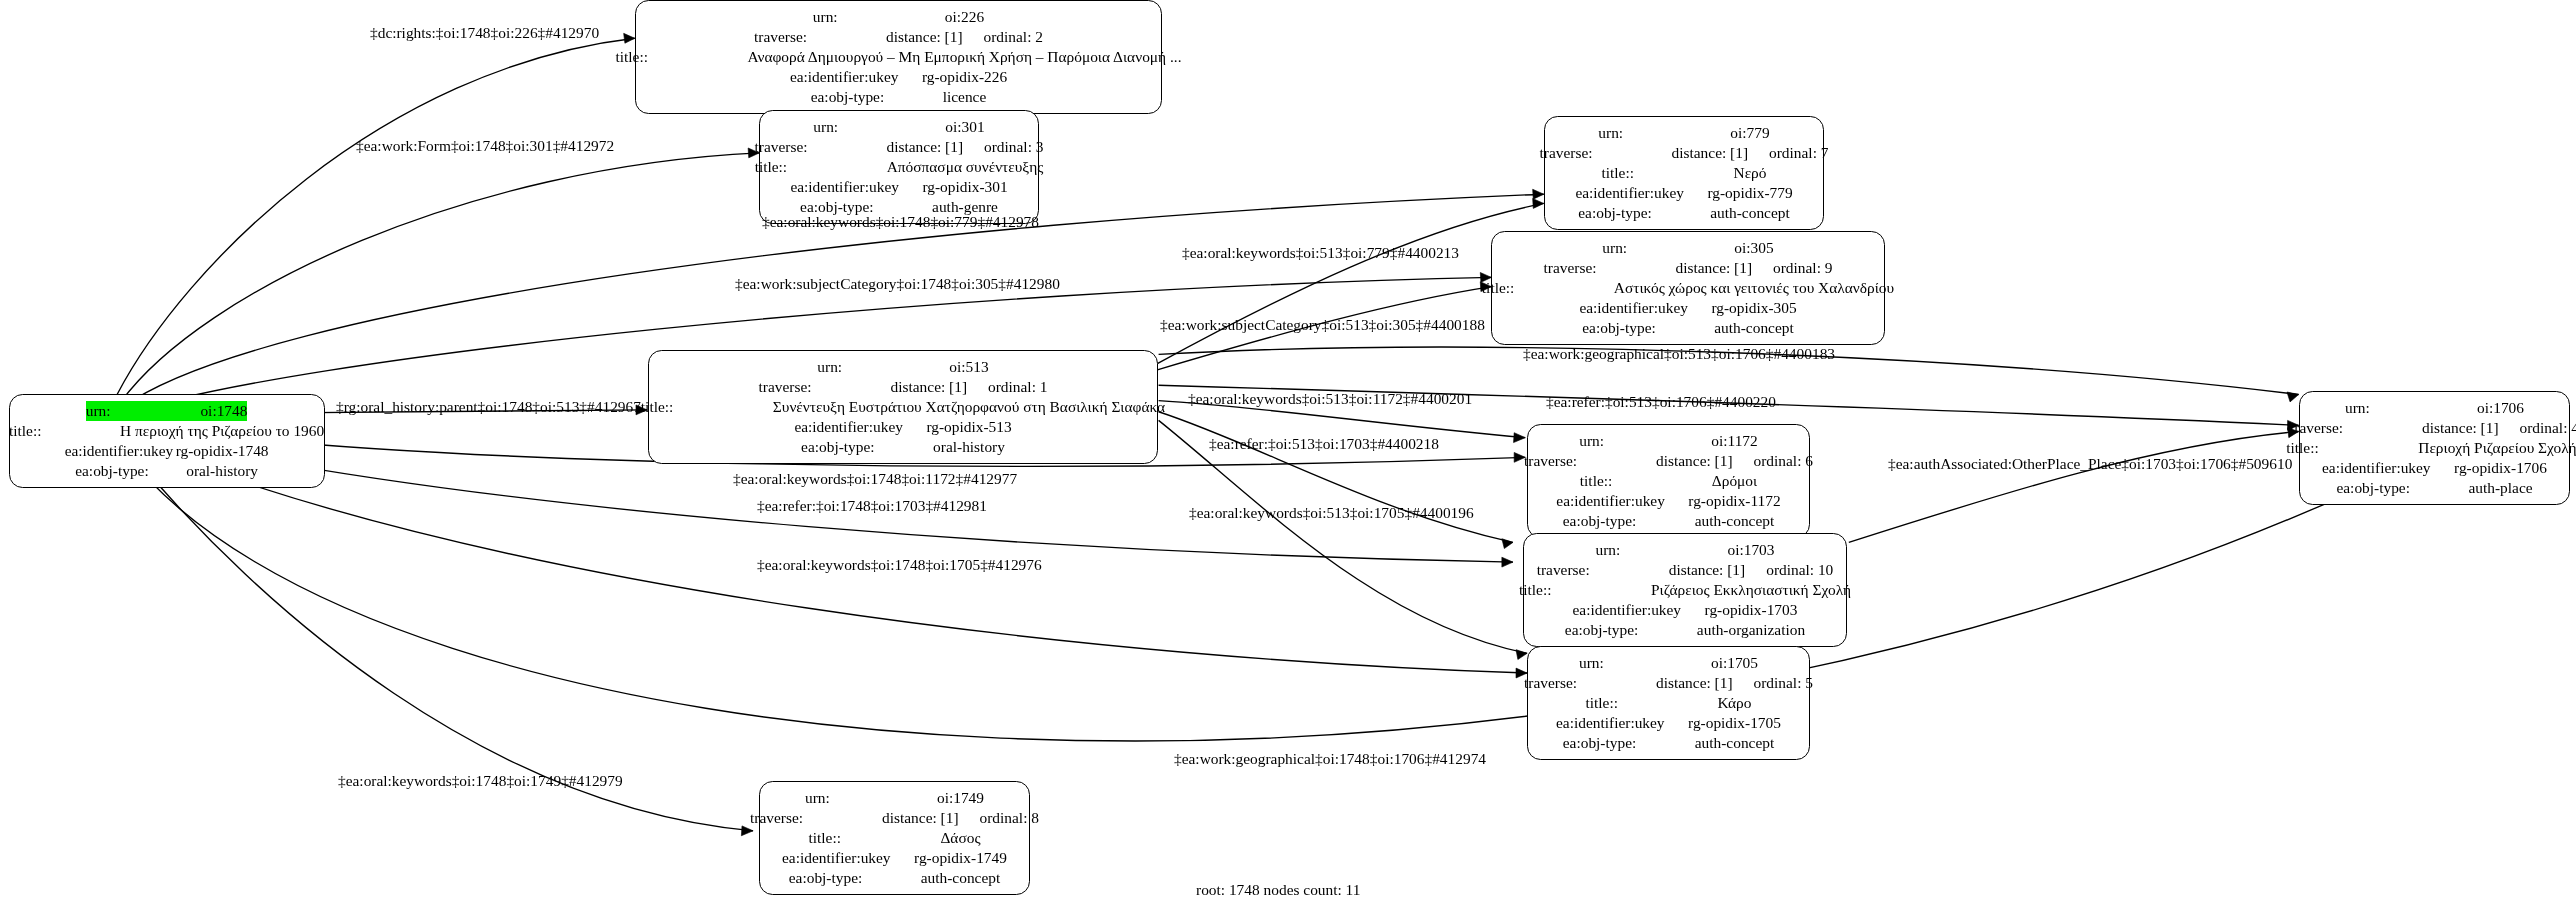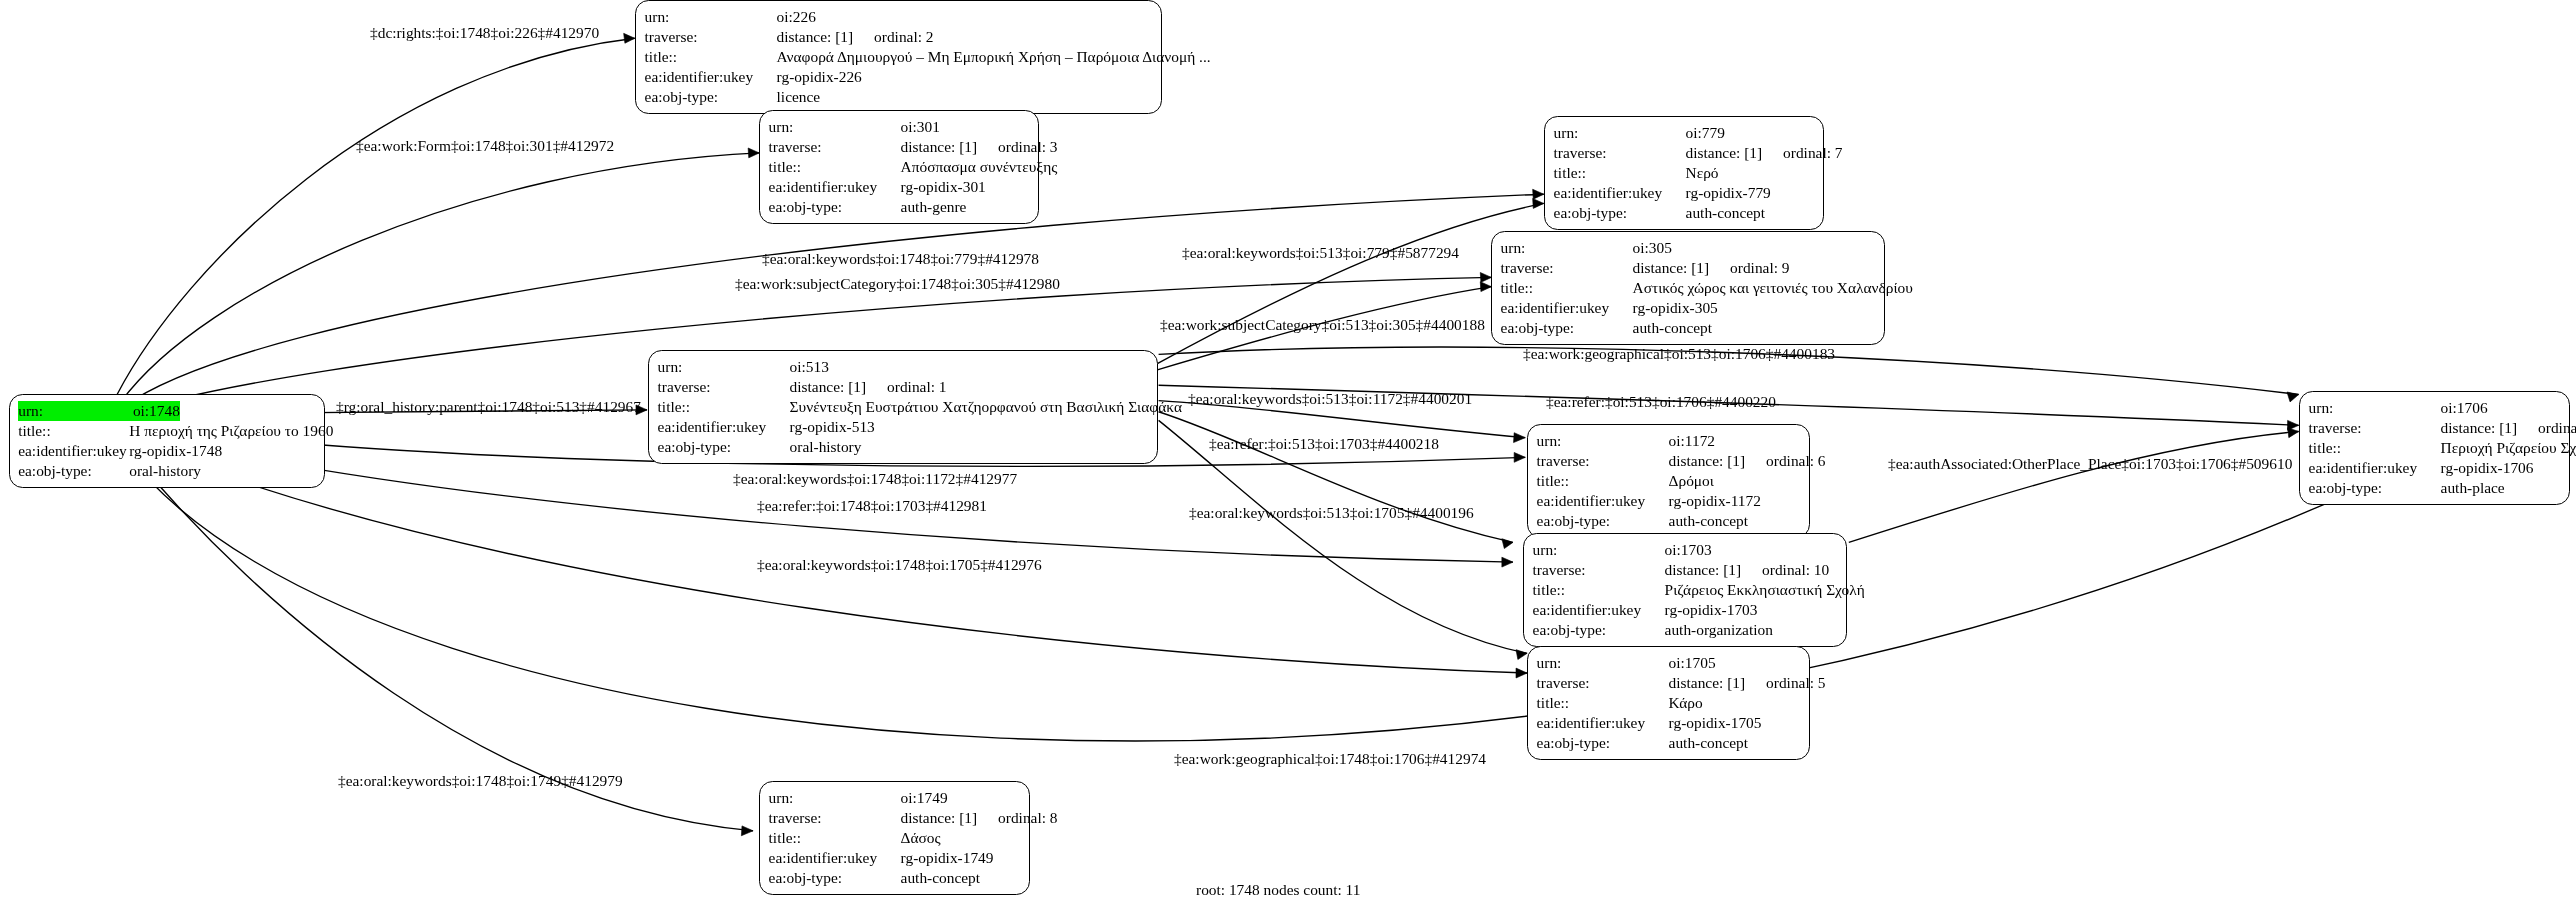--- a/index.html
+++ b/index.html
@@ -40,20 +40,21 @@
     background: #ffffff;
     box-sizing: border-box;
     padding: 5.5px 8.6px 6.2px 8.6px;
   }
   .node .row {
     display: flex;
     align-items: baseline;
     line-height: 1.30;
     font-size: 15.4px;
     white-space: nowrap;
+    justify-content: center;
   }
   .node .k {
     flex: 0 0 auto;
     color: #000000;
   }
   .node .v {
     flex: 0 0 auto;
     color: #000000;
   }
   .node .ord {
@@ -398,22 +399,22 @@
       <span class="v">rg-opidix-1749</span>
     </div>
     <div class="row">
       <span class="k" style="width:132px">ea:obj-type:</span>
       <span class="v">auth-concept</span>
     </div>
   </div>
 
   <div class="edge-label" style="left:370px;  top:25px;">‡dc:rights:‡oi:1748‡oi:226‡#412970</div>
   <div class="edge-label" style="left:356px;  top:138px;">‡ea:work:Form‡oi:1748‡oi:301‡#412972</div>
-  <div class="edge-label" style="left:762px; top:214px;margin-top:37px;">‡ea:oral:keywords‡oi:1748‡oi:779‡#412978</div>
-  <div class="edge-label" style="left:1182px; top:245px;">‡ea:oral:keywords‡oi:513‡oi:779‡#5877294</div>
+  <div class="edge-label" style="left:762px; top:214px;">‡ea:oral:keywords‡oi:1748‡oi:779‡#412978</div>
+  <div class="edge-label" style="left:1182px; top:245px;">‡ea:oral:keywords‡oi:513‡oi:779‡#4400213</div>
   <div class="edge-label" style="left:735px; top:276px;">‡ea:work:subjectCategory‡oi:1748‡oi:305‡#412980</div>
   <div class="edge-label" style="left:1160px; top:317px;">‡ea:work:subjectCategory‡oi:513‡oi:305‡#4400188</div>
   <div class="edge-label" style="left:1523px; top:346px;">‡ea:work:geographical‡oi:513‡oi:1706‡#4400183</div>
   <div class="edge-label" style="left:336px;  top:399px;">‡rg:oral_history:parent‡oi:1748‡oi:513‡#412967</div>
   <div class="edge-label" style="left:1188px; top:391px;">‡ea:oral:keywords‡oi:513‡oi:1172‡#4400201</div>
   <div class="edge-label" style="left:1546px; top:394px;">‡ea:refer:‡oi:513‡oi:1706‡#4400220</div>
   <div class="edge-label" style="left:733px; top:455px;margin-top:16px;">‡ea:oral:keywords‡oi:1748‡oi:1172‡#412977</div>
   <div class="edge-label" style="left:1209px; top:436px;">‡ea:refer:‡oi:513‡oi:1703‡#4400218</div>
   <div class="edge-label" style="left:1888px; top:456px;">‡ea:authAssociated:OtherPlace_Place‡oi:1703‡oi:1706‡#509610</div>
   <div class="edge-label" style="left:757px; top:498px;">‡ea:refer:‡oi:1748‡oi:1703‡#412981</div>

